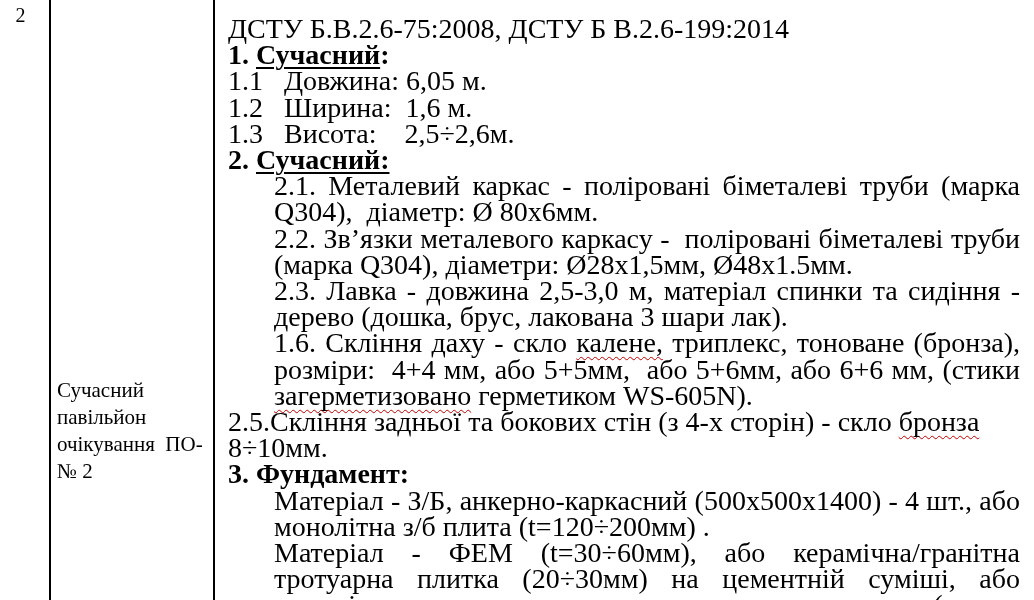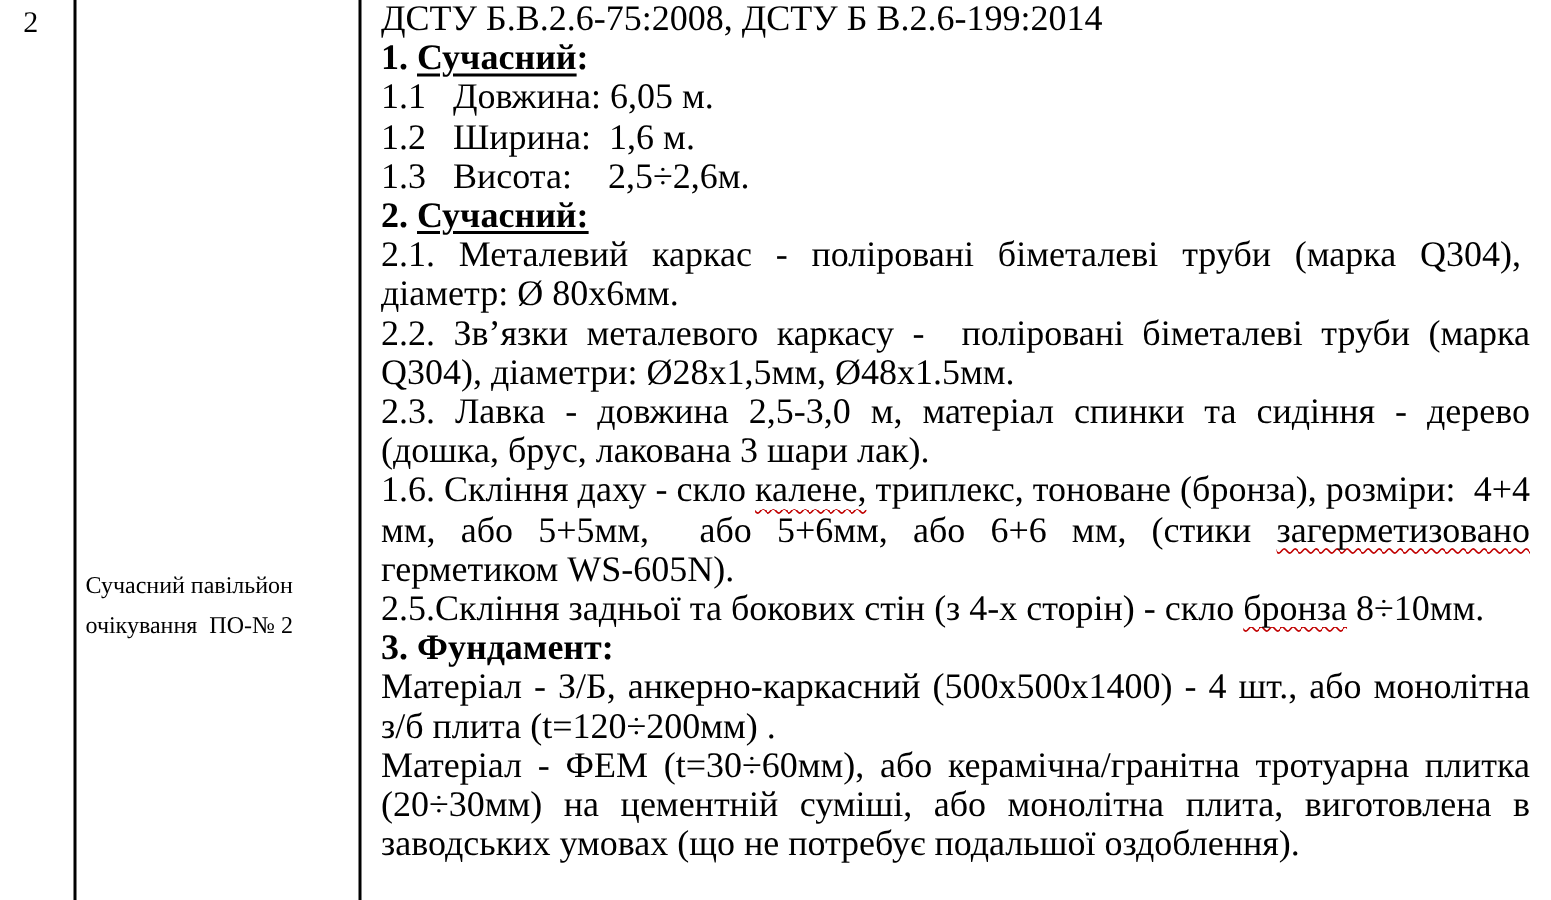--- a/index.html
+++ b/index.html
@@ -30,34 +30,34 @@
   .cell-num {
     width: 51px;
     border-right: 2px solid var(--border);
     padding-top: 2px;
     font-size: 20px;
     line-height: 26px;
     text-align: center;
     padding-right: 8px;
   }
   .cell-item {
-    width: 190px;
+    width: 164px;
     border-right: 2px solid var(--border);
     padding: 377px 7px 0 6px;
-    font-size: 16px;
+    font-size: 21px;
     line-height: 27px;
   }
   .cell-desc {
     flex: 1;
-    padding: 0 14px 0 13px;
-    font-size: 24px;
+    padding: 16px 14px 0 13px;
+    font-size: 28px;
     line-height: 26.2px;
   }
   .para { margin: 0; text-align: left; }
-  .para.justify { text-align: justify; }
+  .para.justify { text-align: justify; margin-left: 46px; }
   .seg.bold { font-weight: bold; }
   .seg.ul { text-decoration: underline; text-decoration-thickness: 1.5px; text-underline-offset: 3px; }
   .seg.sp {
     text-decoration: underline wavy var(--sp);
     text-decoration-thickness: 1px;
     text-underline-offset: 4px;
     text-decoration-skip-ink: none;
   }
 </style>
 </head>

